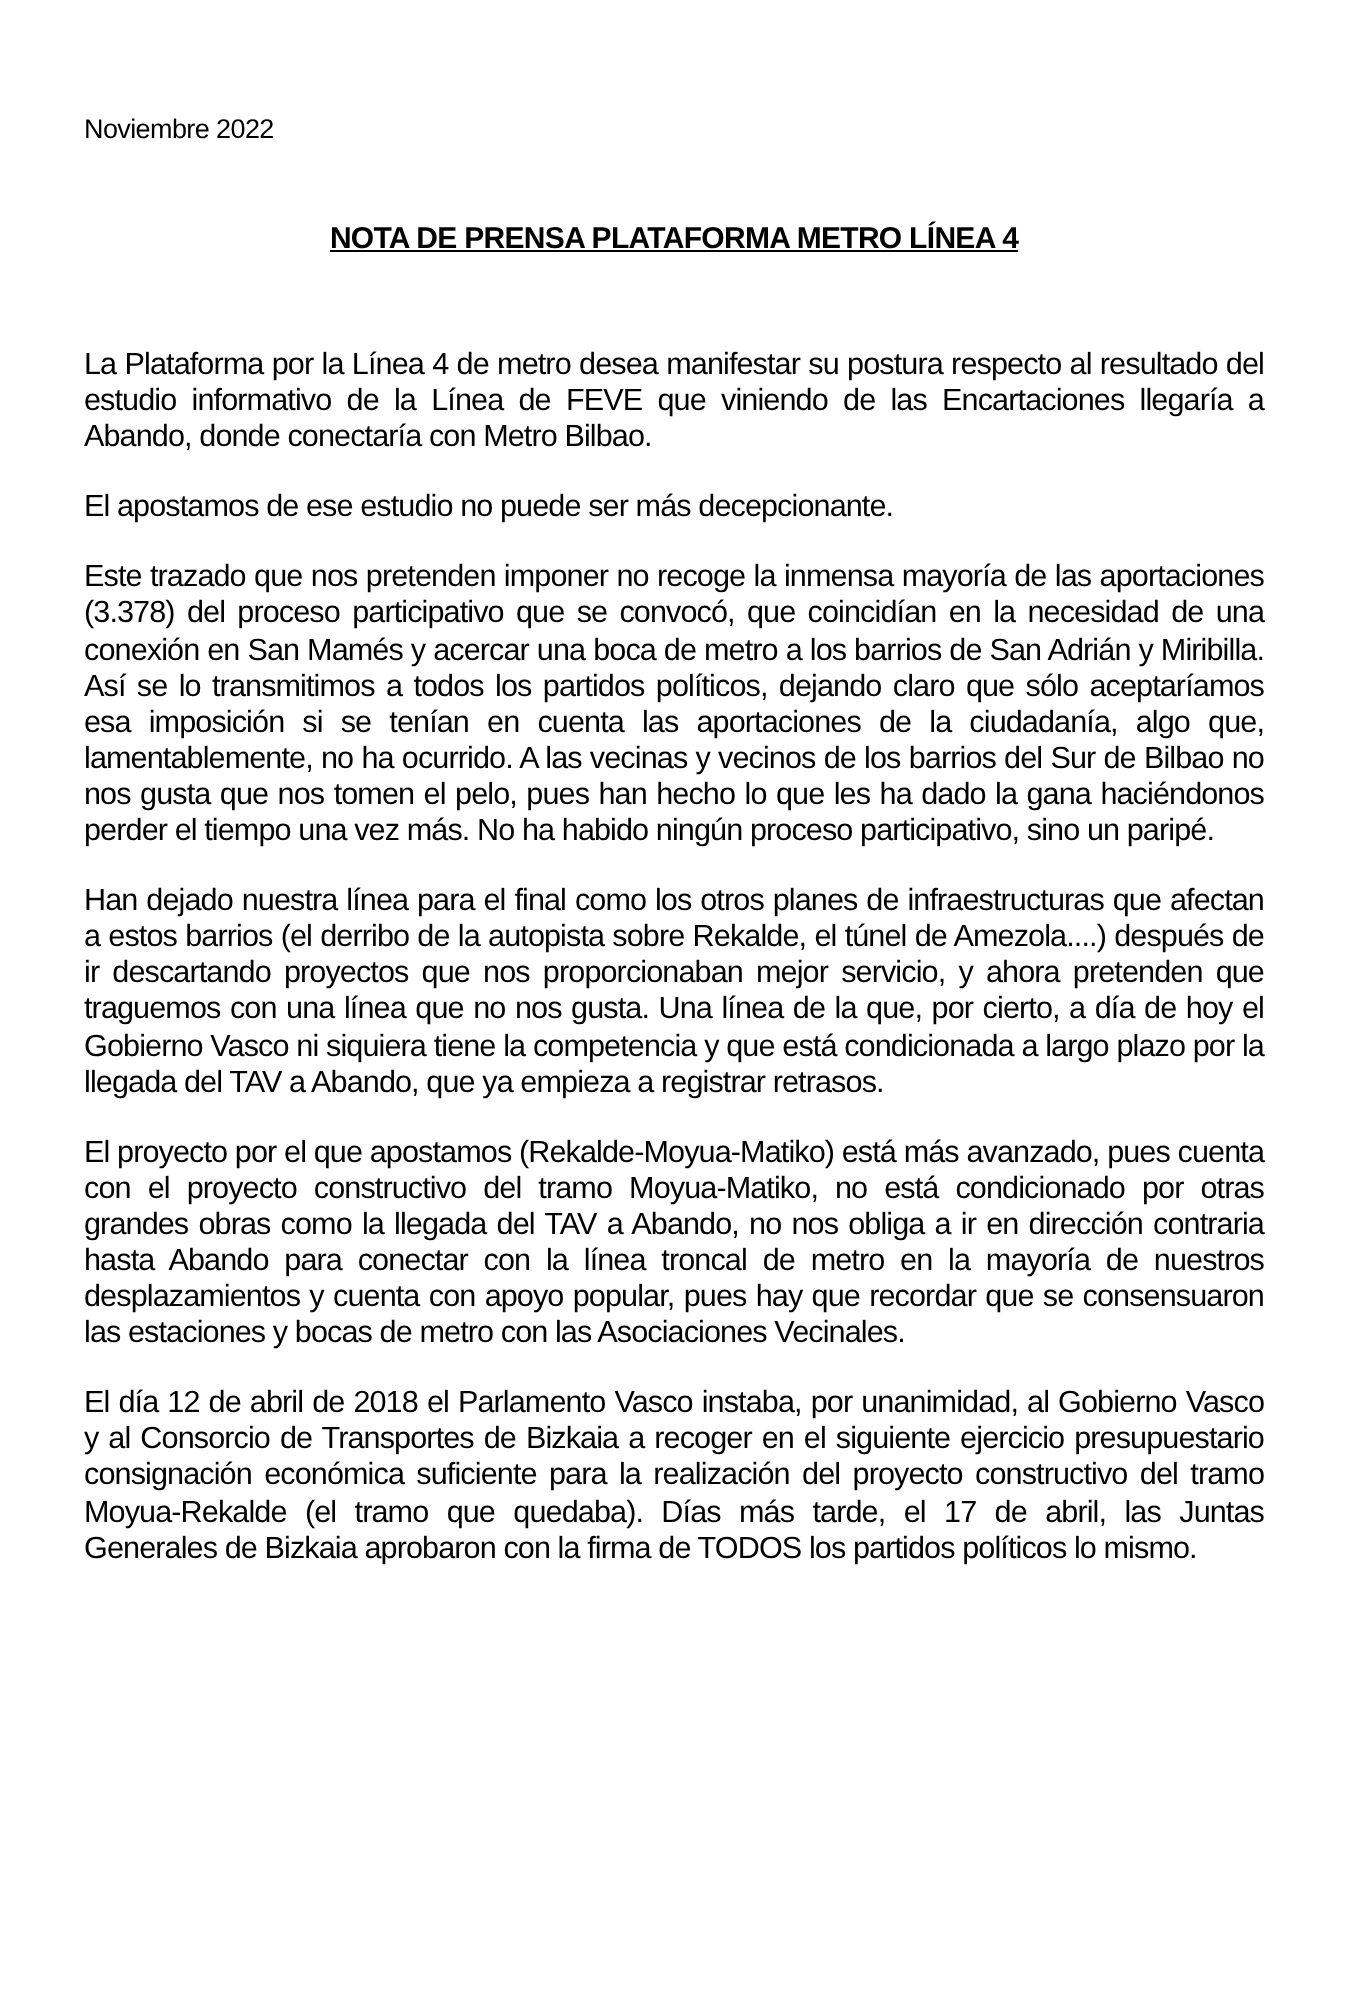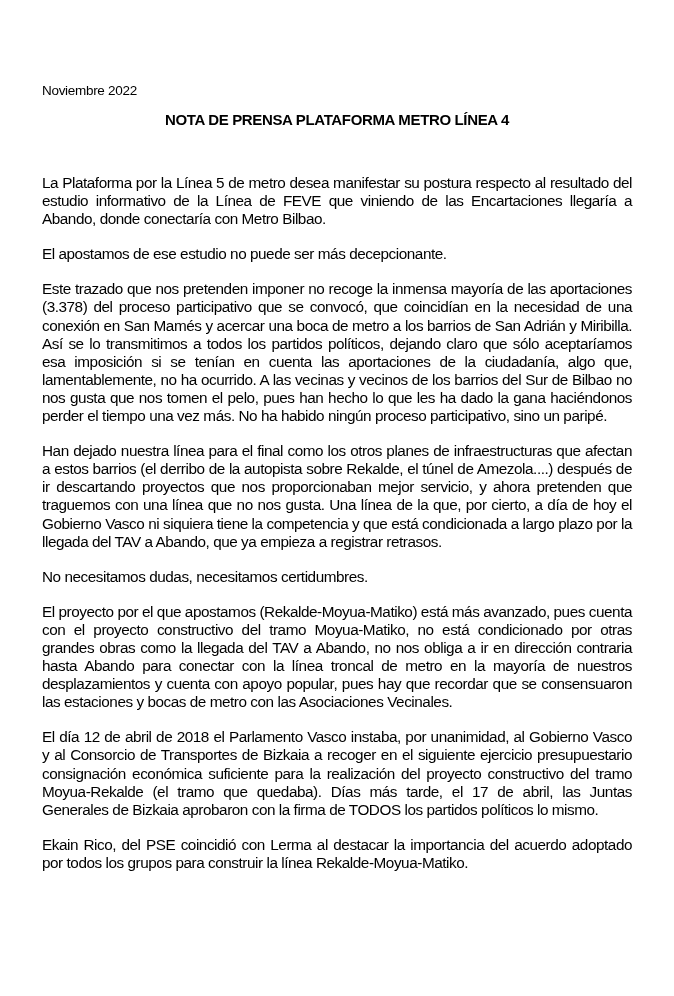--- a/index.html
+++ b/index.html
@@ -21,30 +21,30 @@
       top: 0;
       width: 590px;
     }
     .date {
       position: absolute;
       left: 0;
       top: 57px;
       font-size: 13.5px;
       letter-spacing: -0.3px;
       white-space: nowrap;
-      margin-top: 26px;
     }
     .title {
       position: absolute;
       left: 0;
       top: 111px;
       width: 590px;
       text-align: center;
       font-size: 15px;
       font-weight: bold;
+      text-decoration: underline;
       letter-spacing: -0.35px;
       white-space: nowrap;
     }
     .body {
       position: absolute;
       left: 0;
       top: 174px;
       width: 590px;
     }
     .para {
@@ -57,22 +57,20 @@
     }
   </style>
 </head>
 <body>
 
 <div class="page">
   <div class="date">Noviembre 2022</div>
   <div class="title">NOTA DE PRENSA PLATAFORMA METRO LÍNEA 4</div>
 
   <div class="body">
-    <p class="para">La Plataforma por la Línea 5 de metro desea manifestar su postura respecto al resultado del estudio informativo de la Línea de FEVE que viniendo de las Encartaciones llegaría a Abando, donde conectaría con Metro Bilbao.</p>
+    <p class="para">La Plataforma por la Línea 4 de metro desea manifestar su postura respecto al resultado del estudio informativo de la Línea de FEVE que viniendo de las Encartaciones llegaría a Abando, donde conectaría con Metro Bilbao.</p>
     <p class="para">El apostamos de ese estudio no puede ser más decepcionante.</p>
     <p class="para">Este trazado que nos pretenden imponer no recoge la inmensa mayoría de las aportaciones (3.378) del proceso participativo que se convocó,  que coincidían en la necesidad de una conexión en San Mamés y acercar una boca de metro a los barrios de San Adrián y Miribilla. Así se lo transmitimos a todos los partidos políticos, dejando claro que sólo aceptaríamos esa imposición si se tenían en cuenta las aportaciones de la ciudadanía, algo que, lamentablemente, no ha ocurrido. A las vecinas y vecinos de los barrios del Sur de Bilbao no nos gusta que nos tomen el pelo, pues han hecho lo que les ha dado la gana haciéndonos perder el tiempo una vez más. No ha habido ningún proceso participativo, sino un paripé.</p>
     <p class="para">Han dejado nuestra línea para el final como los otros planes de infraestructuras que afectan a estos barrios (el derribo de la autopista sobre Rekalde, el túnel de Amezola....) después de ir descartando proyectos que nos proporcionaban mejor servicio, y ahora pretenden que traguemos con una línea que no nos gusta. Una línea de la que, por cierto, a día de hoy el Gobierno Vasco ni siquiera tiene la competencia y que está condicionada a largo plazo por la llegada del TAV a Abando, que ya empieza a registrar retrasos.</p>
-    <p class="para">No necesitamos dudas, necesitamos certidumbres.</p>
     <p class="para">El proyecto por el que apostamos (Rekalde-Moyua-Matiko) está más avanzado, pues cuenta con el proyecto constructivo del tramo Moyua-Matiko, no está condicionado por otras grandes obras como la llegada del TAV a Abando, no nos obliga a ir en dirección contraria hasta Abando para conectar con la línea troncal de metro en la mayoría de nuestros desplazamientos y cuenta con apoyo popular, pues hay que recordar que se consensuaron las estaciones y bocas de metro con las Asociaciones Vecinales.</p>
     <p class="para">El día 12 de abril de 2018 el Parlamento Vasco instaba, por unanimidad, al Gobierno Vasco y al Consorcio de Transportes de Bizkaia a recoger en el siguiente ejercicio presupuestario consignación económica suficiente para la realización del proyecto constructivo del tramo Moyua-Rekalde (el tramo que quedaba).  Días más tarde,  el 17 de abril, las Juntas Generales de Bizkaia aprobaron con la firma de TODOS los partidos políticos lo mismo.</p>
-    <p class="para">Ekain Rico, del PSE coincidió con Lerma al destacar la importancia del acuerdo adoptado por todos los grupos para construir la línea Rekalde-Moyua-Matiko.</p>
   </div>
 </div>
 
 </body></html>

